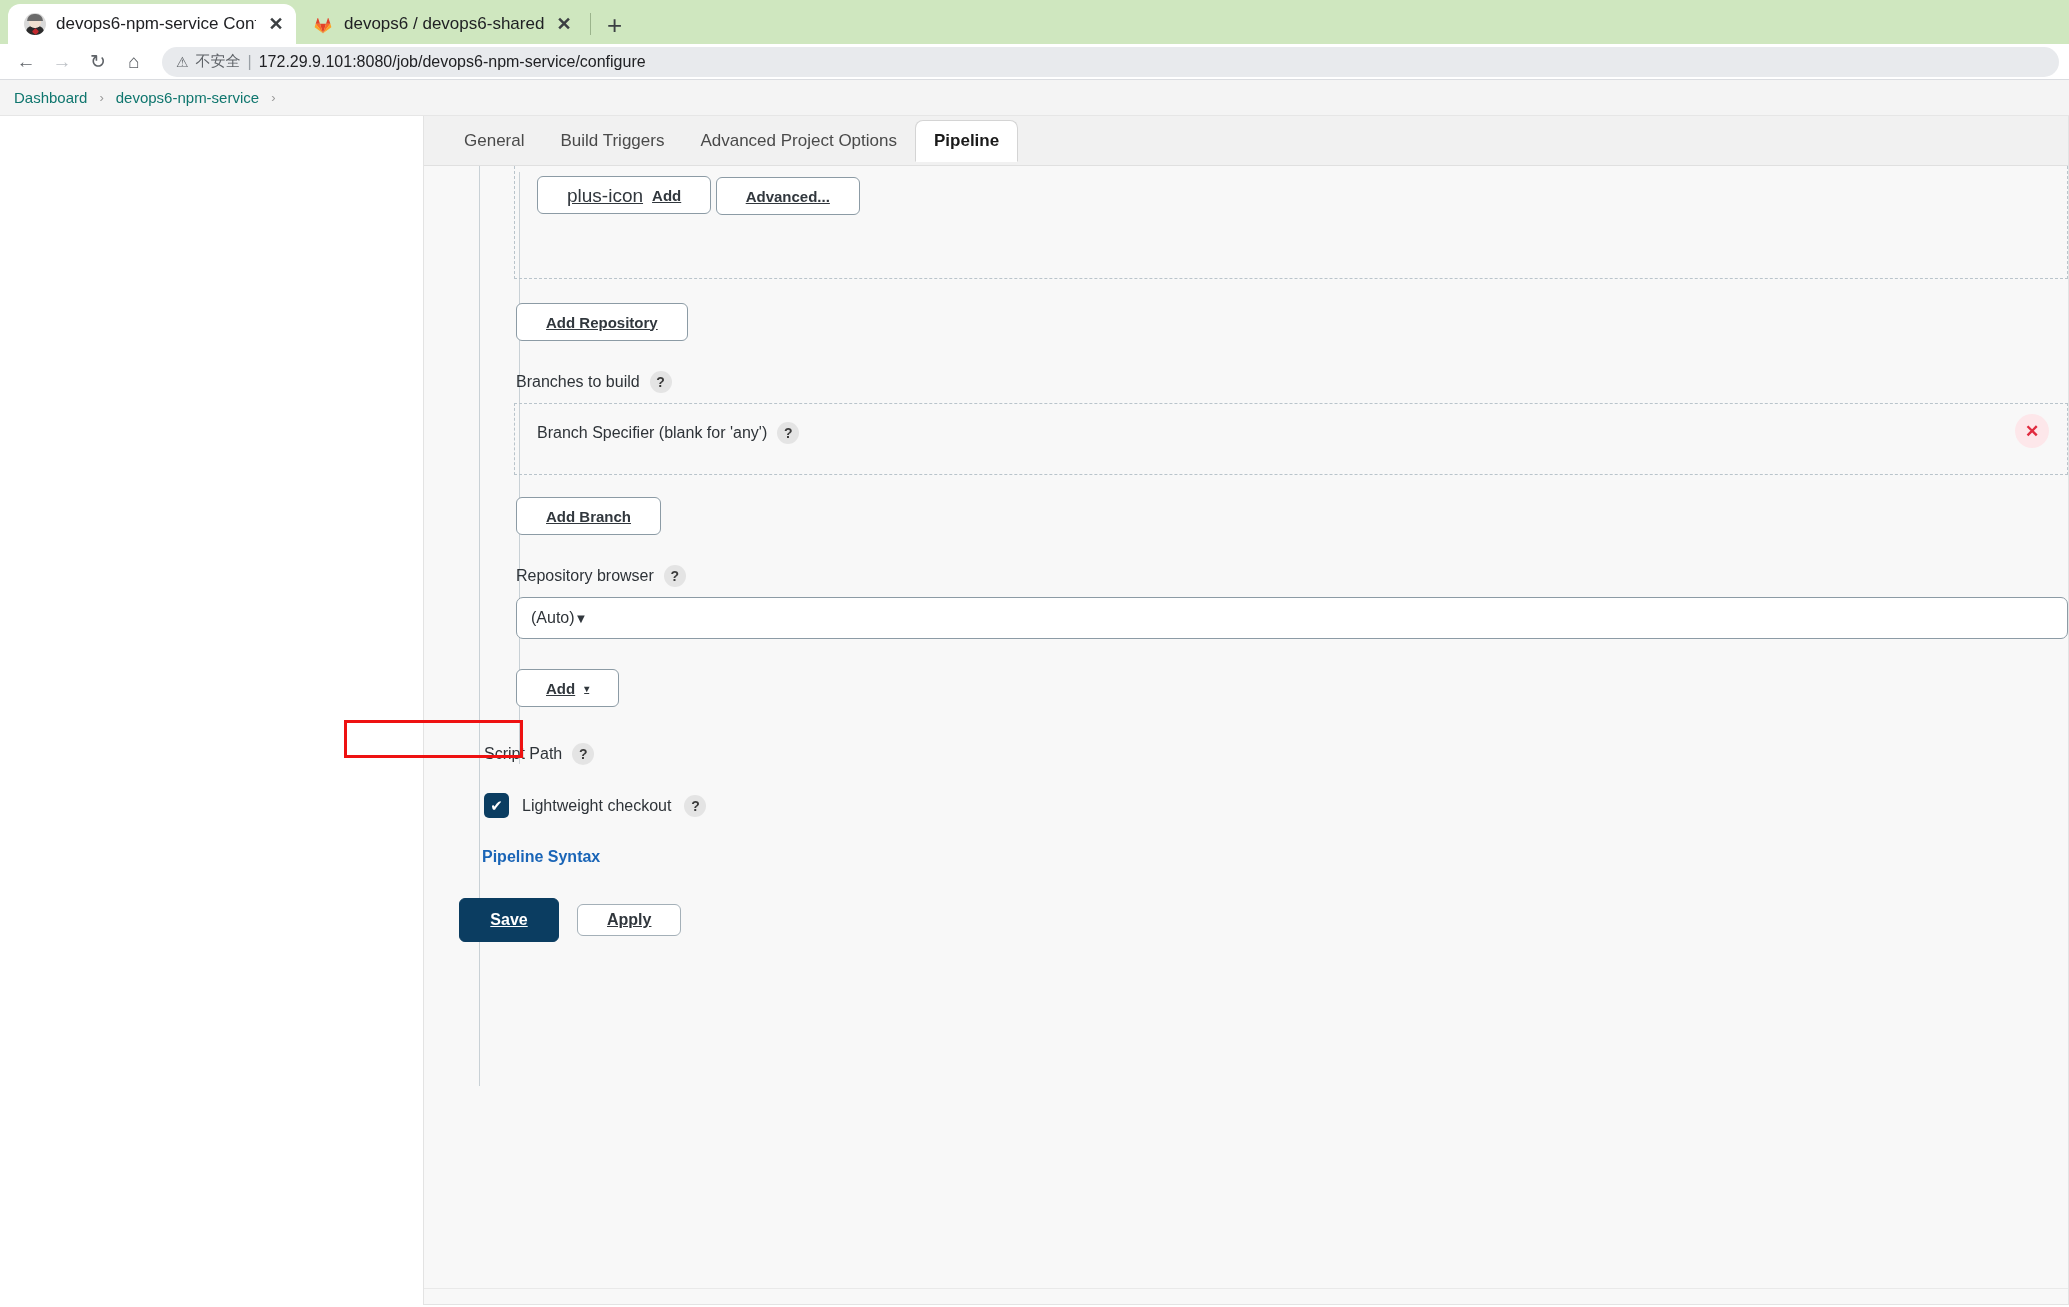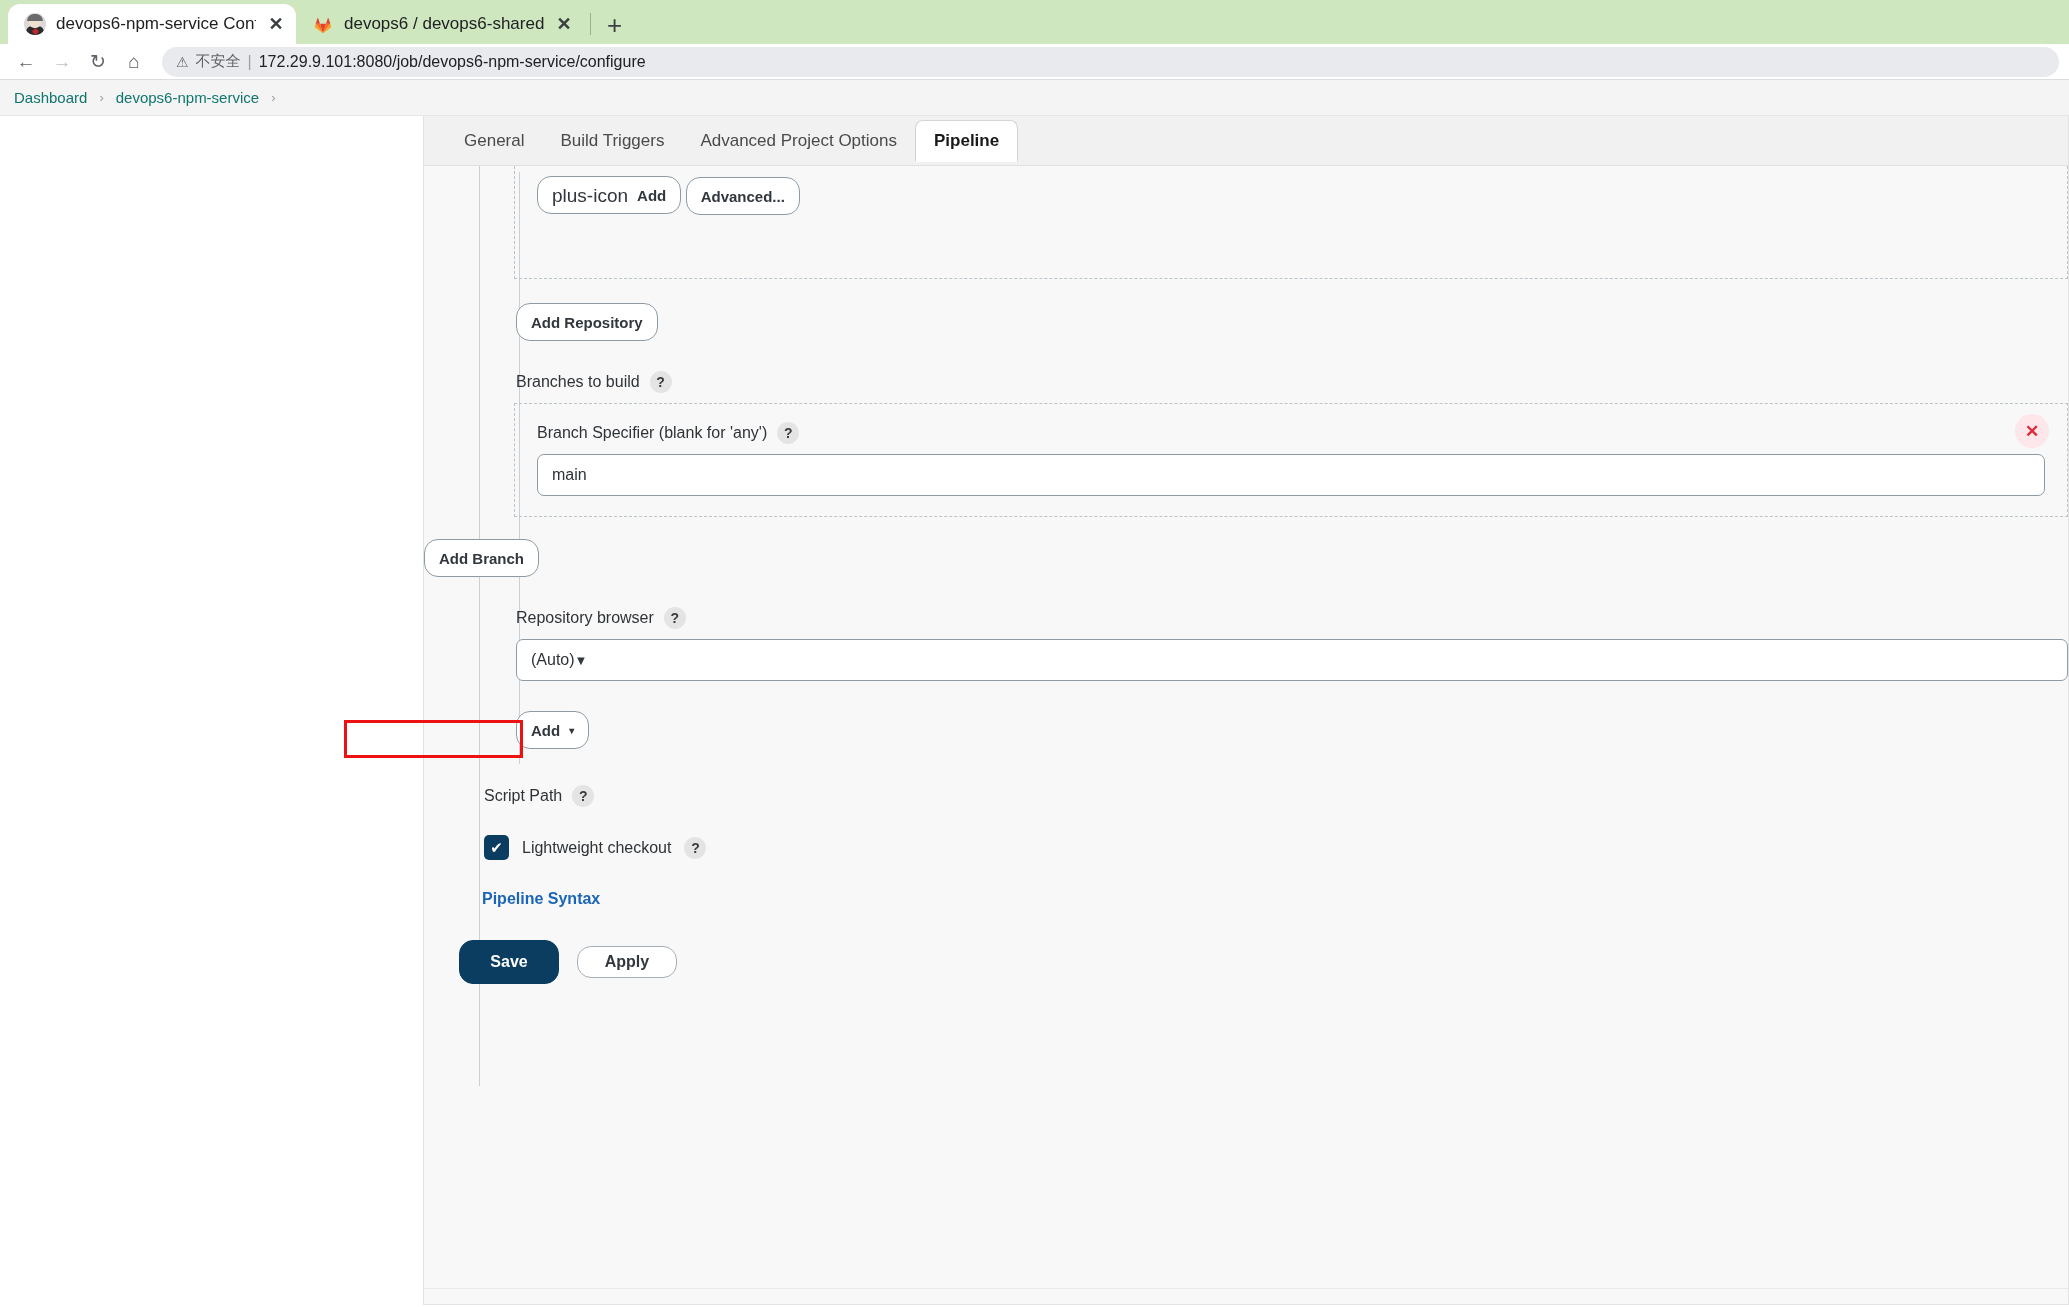--- a/index.html
+++ b/index.html
@@ -203,28 +203,29 @@
     margin-top: 0;
     padding-top: 10px;
   }
 
   .btn {
     display: inline-flex;
     align-items: center;
     justify-content: center;
     gap: 9px;
     height: 38px;
-    padding: 0 14px;
+    padding: 0 29px;
     border: 1px solid #8c9ba5;
-    border-radius: 14px;
+    border-radius: 6px;
     background: #ffffff;
     color: #31373d;
     font-size: 15px;
     font-weight: bold;
     font-family: "Liberation Sans", sans-serif;
+    text-decoration: underline;
   }
   .btn .plus { font-weight: normal; font-size: 19px; line-height: 1; }
   .btn .caret { font-size: 10px; }
 
   .lbl {
     display: flex;
     align-items: center;
     gap: 10px;
     font-size: 16px;
     color: #2e3338;
@@ -421,24 +422,23 @@
                 <span class="help">?</span>
               </div>
             </div>
 
             <div class="dashed-box" style="margin-top:4px; padding-top:18px; padding-bottom:20px; padding-right:22px;">
               <div class="del-btn">✕</div>
               <div class="lbl">
                 <span>Branch Specifier (blank for 'any')</span>
                 <span class="help">?</span>
               </div>
-              <div class="txtinput">main</div>
-            </div>
-
-            <div style="margin-top:22px;">
+            </div>
+
+            <div style="margin-left:92px; margin-top:22px;">
               <div class="btn">Add Branch</div>
             </div>
 
             <div style="margin-left:92px; margin-top:30px; padding-right:0;">
               <div class="lbl">
                 <span>Repository browser</span>
                 <span class="help">?</span>
               </div>
               <div class="selectbox">
                 <span>(Auto)</span>

